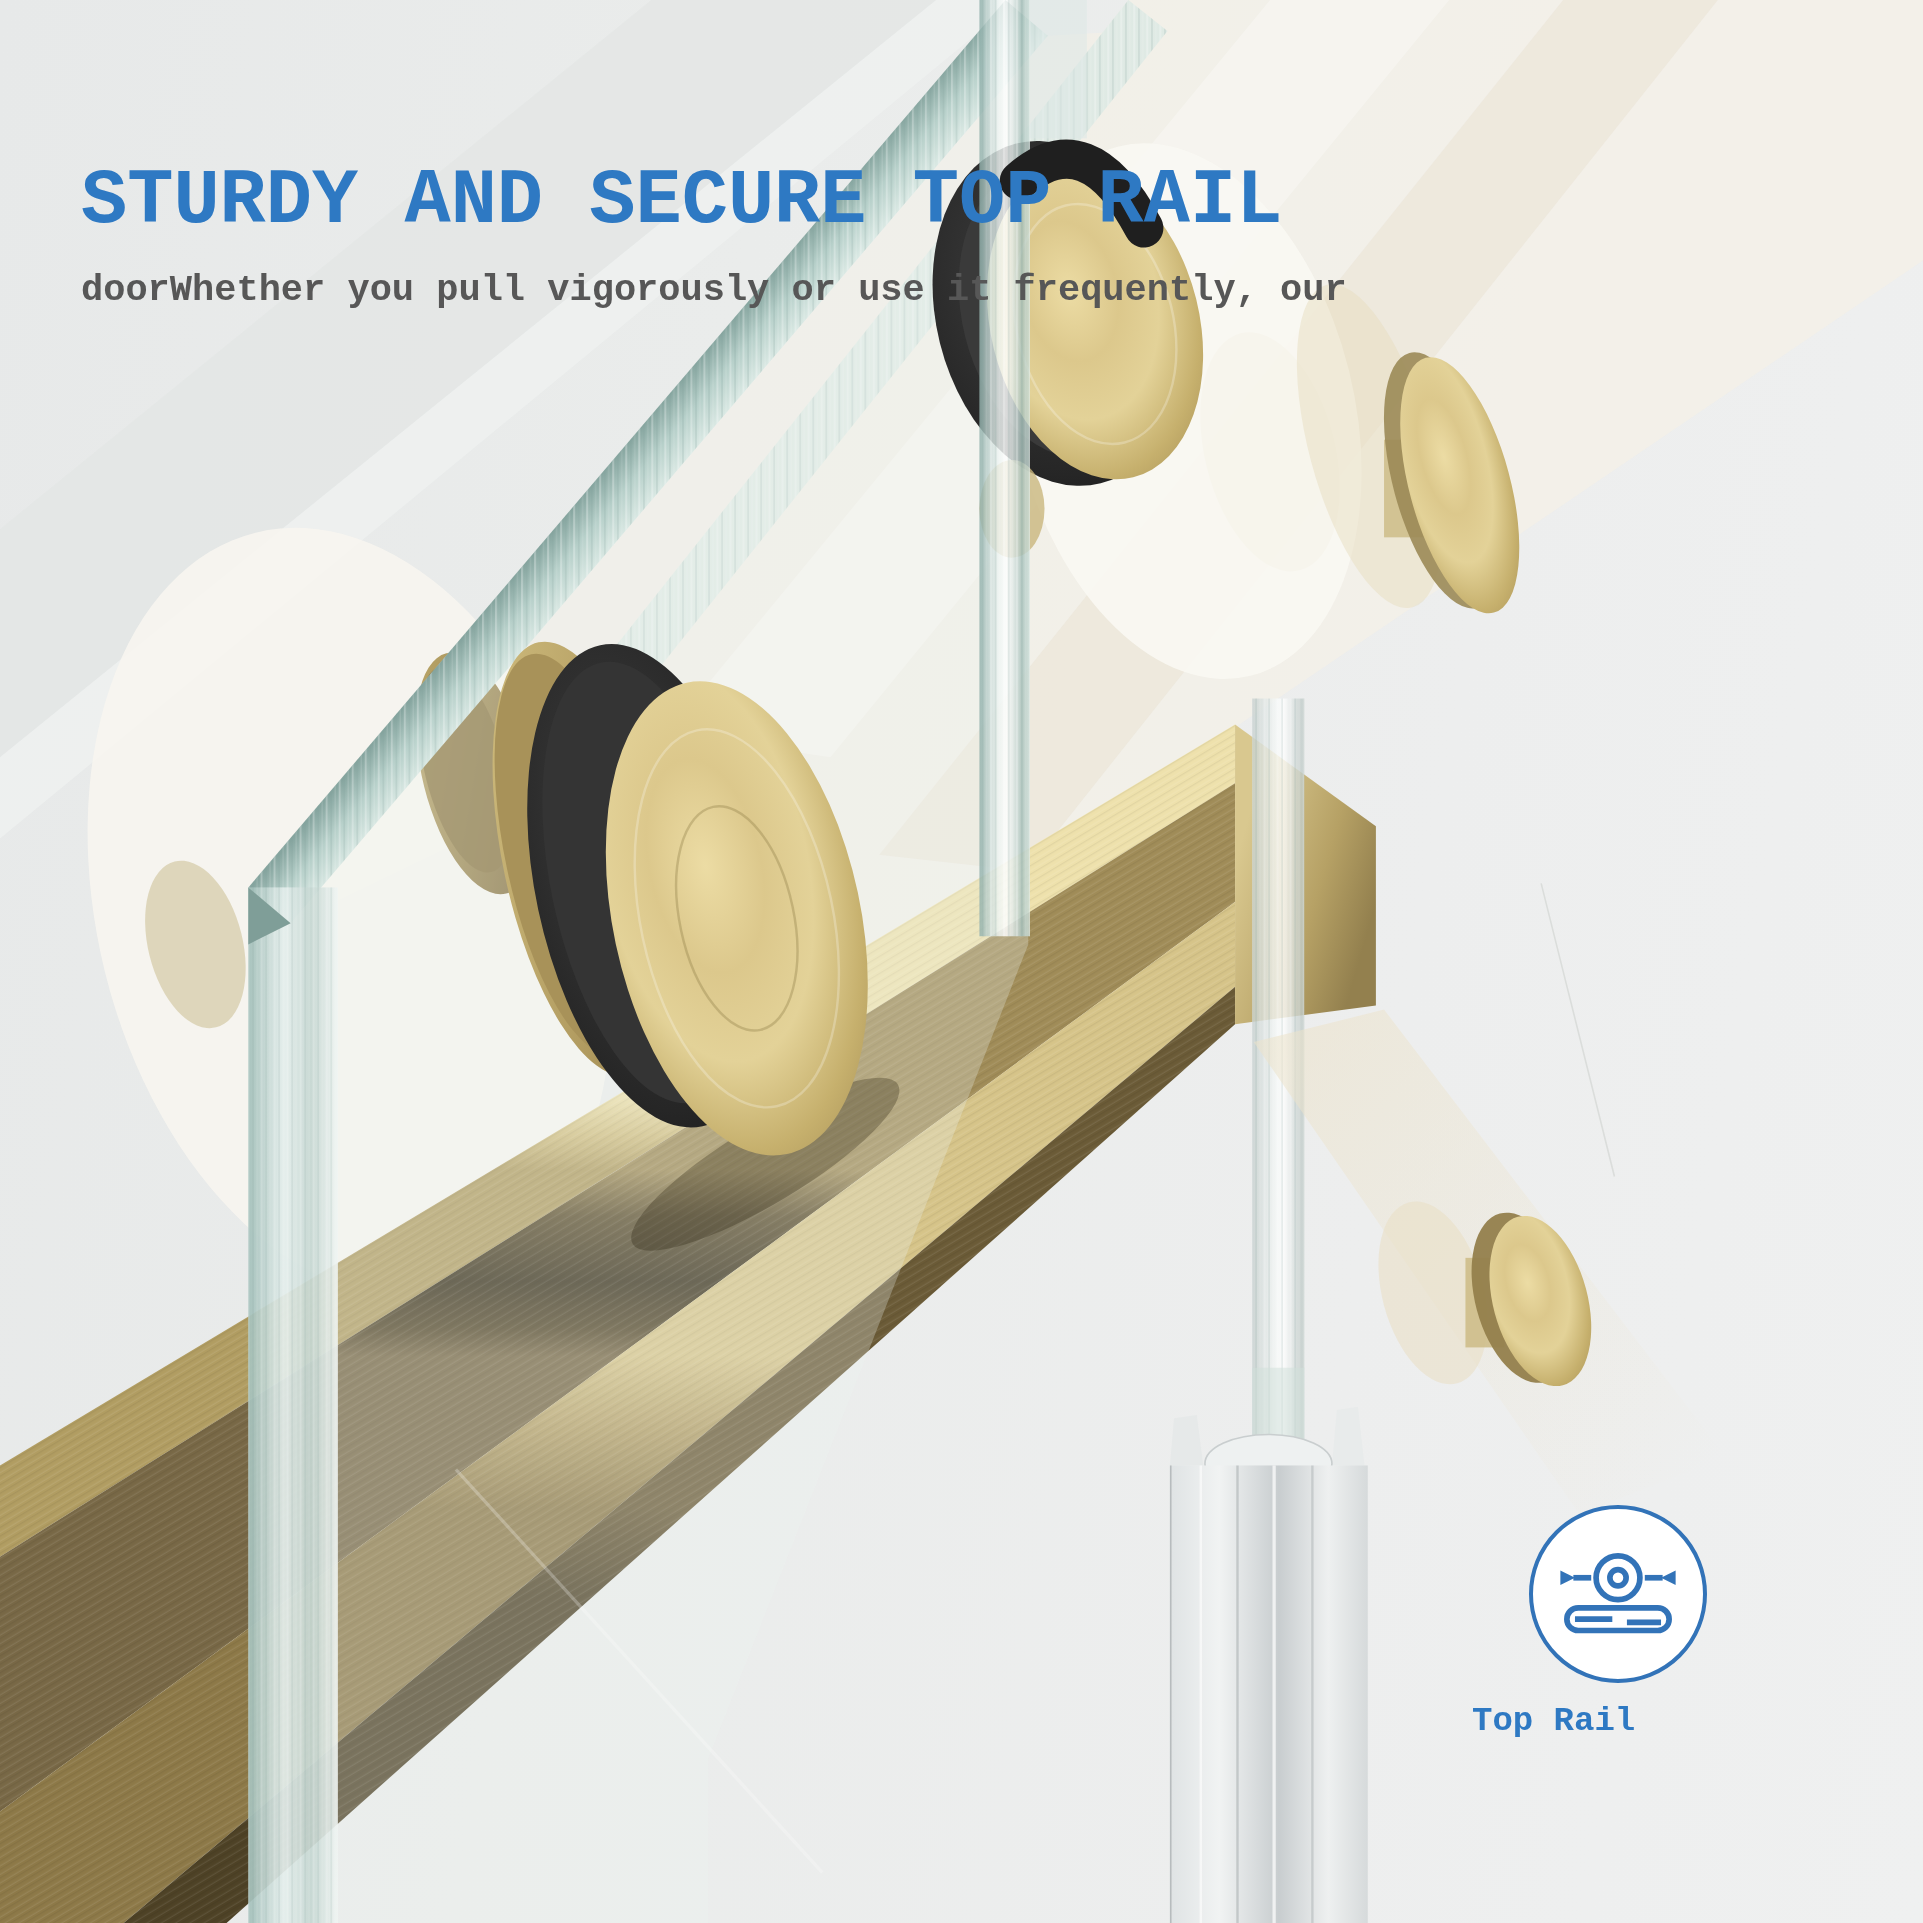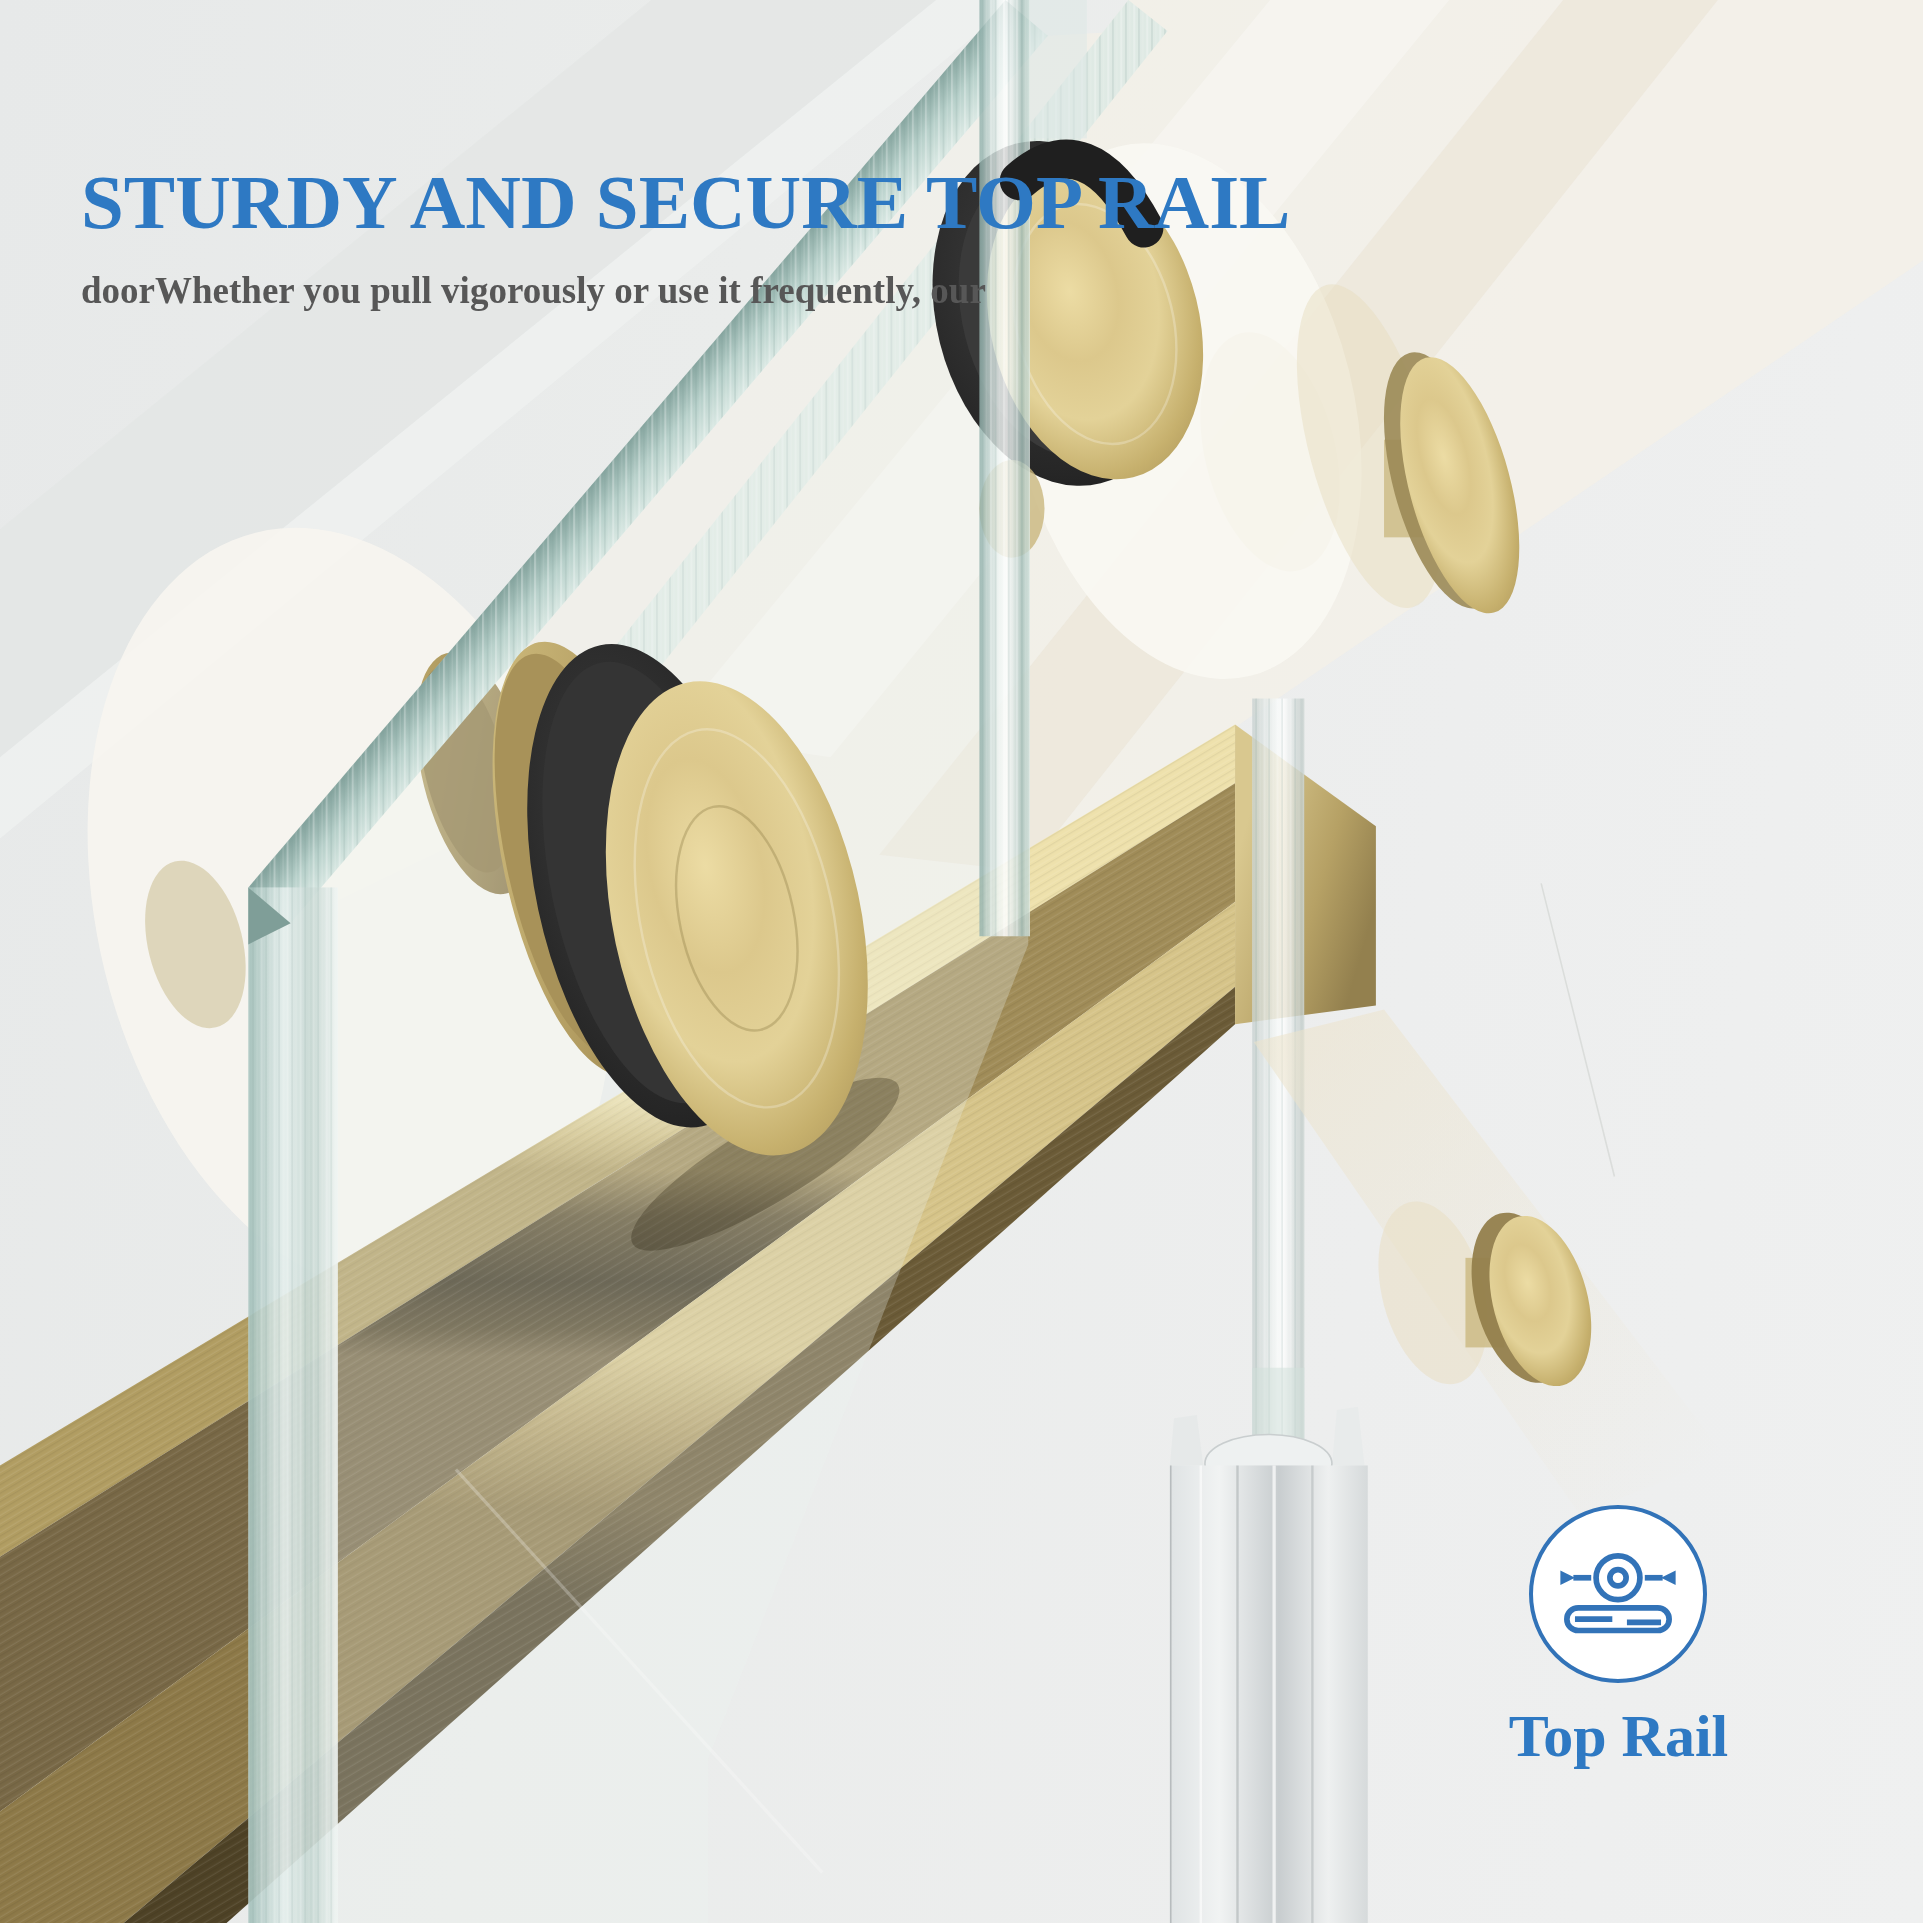--- a/index.html
+++ b/index.html
@@ -1,41 +1,41 @@
 <!DOCTYPE html>
 <html style="font-size:13px"><head>
 <meta charset="utf-8">
 <style>
   html,body{margin:0;padding:0;background:#dfe1e1;}
   .canvas{
     position:relative;width:1923px;height:1923px;overflow:hidden;
     background:linear-gradient(100deg,#e7e9e9 0%,#eaeceb 35%,#edeeee 70%,#eff0f0 100%);
-    font-family:Liberation Serif, serif;
+    font-family:Liberation Mono, monospace;
   }
   .art{position:absolute;left:0;top:0;width:1923px;height:1923px;}
   .title{
     position:absolute;left:81px;top:160px;
     font-size:77px;font-weight:700;letter-spacing:0px;
     color:#2E79C3;white-space:nowrap;line-height:1.1;
   }
   .body-copy{
     position:absolute;left:81px;top:259px;
     font-size:37px;font-weight:700;color:#575757;line-height:63px;
   }
   .body-copy .line{white-space:nowrap;}
   .badge{position:absolute;left:1529px;top:1505px;width:187px;height:187px;}
   .badge-circle{
     position:absolute;left:0;top:0;width:178px;height:178px;
     background:#ffffff;border:4.1px solid #3273B8;border-radius:50%;
     box-sizing:border-box;
   }
   .badge-icon{position:absolute;left:19.5px;top:36px;width:138px;height:106px;}
   .badge-label{
-    position:absolute;left:-57px;top:197px;width:293px;text-align:center;
-    font-size:60px;font-weight:700;color:#2E79C3;
+    position:absolute;left:-57px;top:197px;width:293px;text-align:left;
+    font-size:34px;font-weight:700;color:#2E79C3;
   }
 </style>
 </head>
 <body>
 
 <div class="canvas">
 
   <svg class="art" viewBox="0 0 2362 2362">
     <defs>
 

